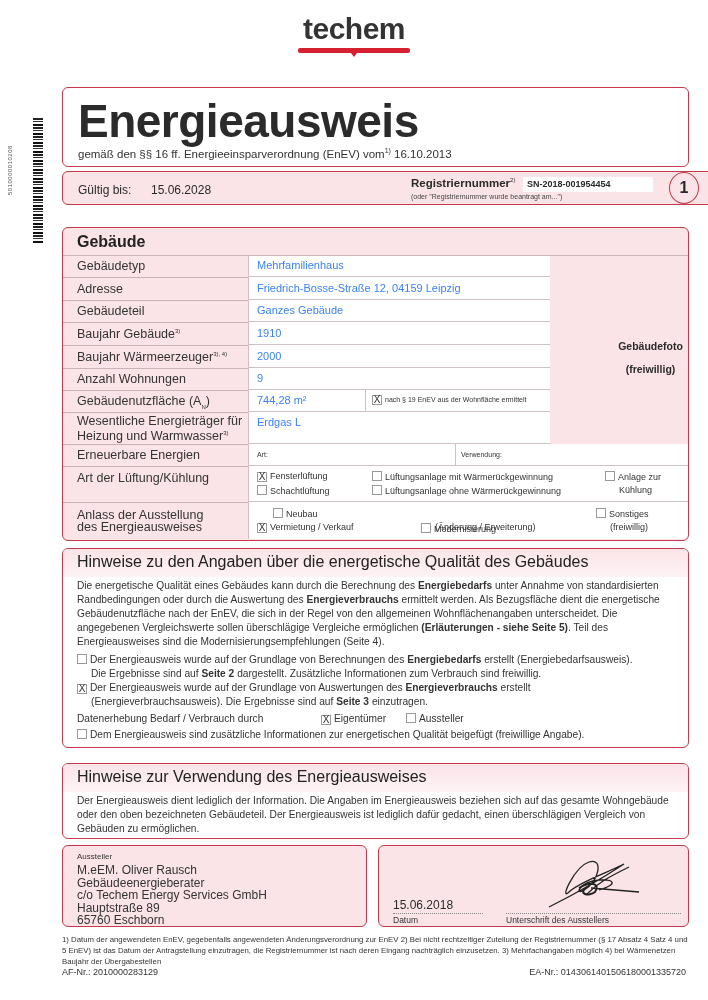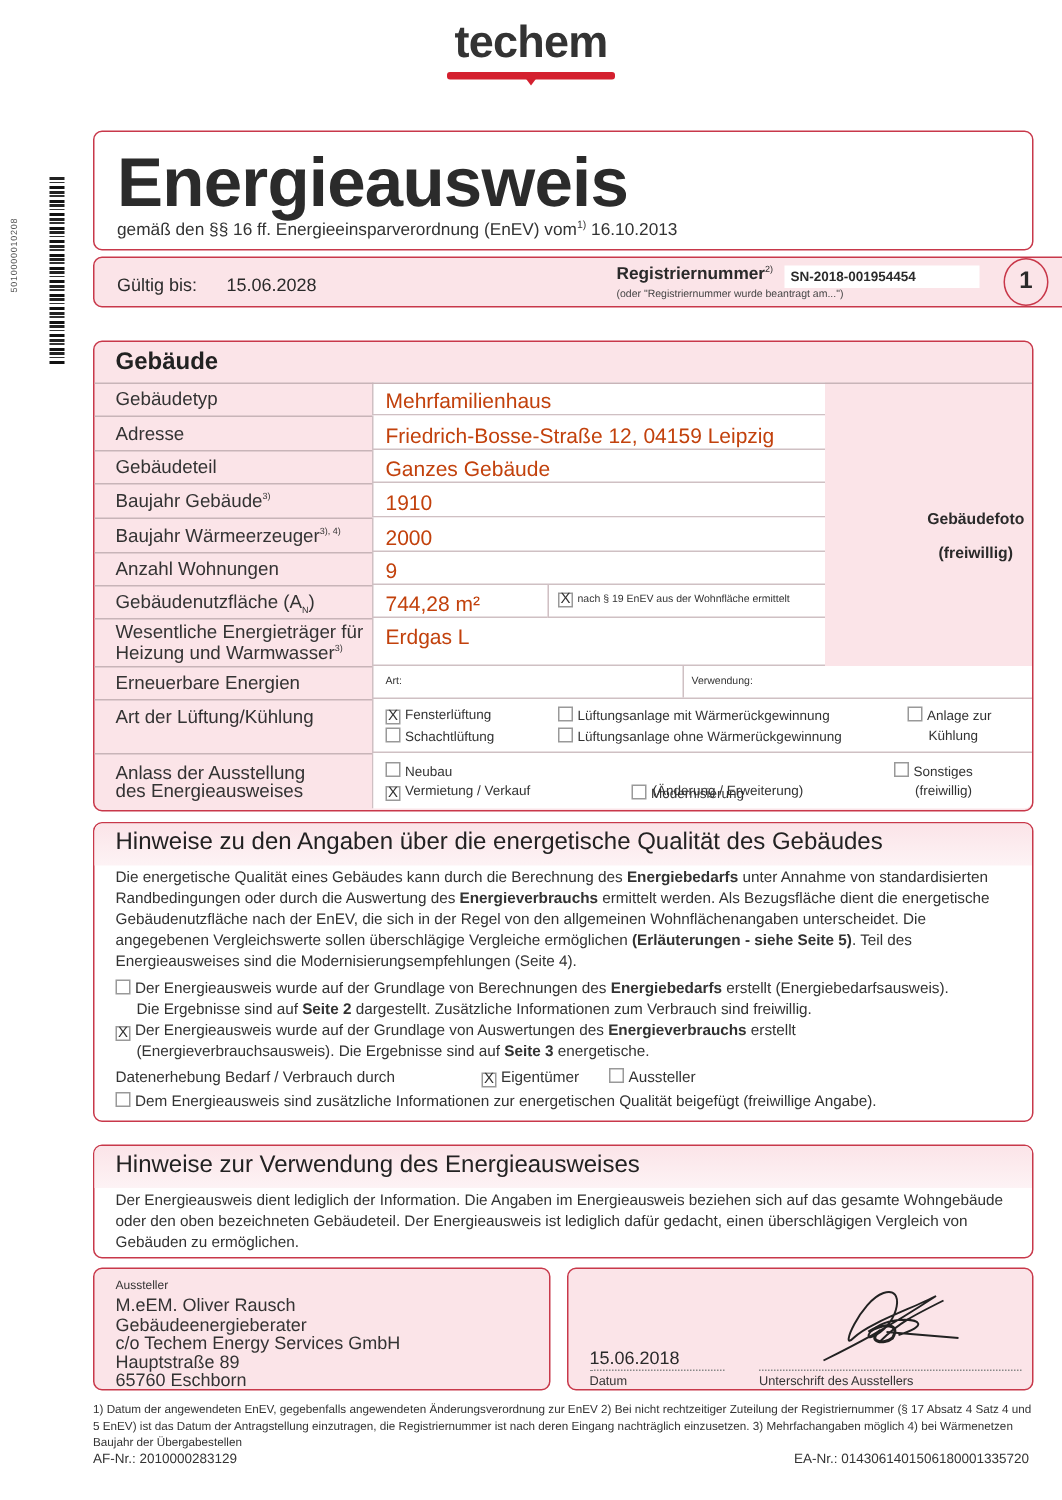--- a/index.html
+++ b/index.html
@@ -34,21 +34,21 @@
   .reg-note { position: absolute; left: 348px; top: 21px; font-size: 7px; color: #444; }
   .page-circle { position: absolute; left: 669px; top: 172px; width: 30px; height: 32px; border: 1.5px solid #c8384a; border-radius: 50%; font-size: 16px; font-weight: bold; text-align: center; line-height: 29px; }
 
   .geb-box { left: 62px; top: 227px; width: 627px; height: 314px; }
   .sec-title { position: absolute; left: 14px; top: 5px; font-size: 16px; font-weight: bold; color: #222; }
 
   .grid-line { position: absolute; height: 1px; background: #c8b4b8; }
   .cell-label { position: absolute; left: 14px; font-size: 12.5px; color: #333; }
   .cell-label sup { font-size: 6px; }
   .val-cell { position: absolute; background: #fff; border-bottom: 1px solid #cfc0c3; border-left: 1px solid #cfc0c3; }
-  .val-text { position: absolute; left: 8px; font-size: 14px; color: #c2410c; }
+  .val-text { position: absolute; left: 8px; font-size: 11px; color: #3b82f6; }
   .foto { position: absolute; left: 550px; width: 75px; text-align: center; font-size: 10.5px; font-weight: bold; }
   .cb { display: inline-block; width: 10px; height: 10px; border: 1px solid #999; background: #fff; font-size: 10px; line-height: 8px; text-align: center; color: #333; vertical-align: -1px; margin-right: 3px; font-family: "Liberation Sans", sans-serif; }
   .small { font-size: 9px; color: #333; }
   .tiny { font-size: 7px; color: #333; }
 
   .hw1-box { left: 62px; top: 548px; width: 627px; height: 200px; background: #fff; }
   .hw-head { position: absolute; left: 0; right: 0; top: 0; height: 28px; background: linear-gradient(180deg, #fbe4e8, #fdf3f5); border-radius: 5px 5px 0 0; }
   .hw-title { position: absolute; left: 14px; top: 4px; font-size: 16px; font-weight: normal; color: #222; }
   .para { position: absolute; left: 14px; width: 600px; font-size: 10.2px; line-height: 14px; color: #333; }
   .row { position: absolute; left: 14px; font-size: 10.2px; line-height: 14px; color: #333; }
@@ -139,21 +139,21 @@
   </div>
   <div class="val-cell" style="left:185px; top:238px; width:440px; height:36px;">
     <div style="position:absolute; left:8px; top:5px;" class="small"><span class="cb">X</span><span>Fensterlüftung</span></div>
     <div style="position:absolute; left:8px; top:19px;" class="small"><span class="cb"></span><span>Schachtlüftung</span></div>
     <div style="position:absolute; left:123px; top:5px;" class="small"><span class="cb"></span><span>Lüftungsanlage mit Wärmerückgewinnung</span></div>
     <div style="position:absolute; left:123px; top:19px;" class="small"><span class="cb"></span><span>Lüftungsanlage ohne Wärmerückgewinnung</span></div>
     <div style="position:absolute; left:356px; top:5px;" class="small"><span class="cb"></span><span>Anlage zur</span></div>
     <div style="position:absolute; left:370px; top:19px;" class="small">Kühlung</div>
   </div>
   <div class="val-cell" style="left:185px; top:274px; width:440px; height:37px; border-bottom:none; border-radius:0 0 5px 0;">
-    <div style="position:absolute; left:8px; top:6px;" class="small"><span class="cb"></span><span>Neubau</span></div>
+    <div style="position:absolute; left:24px; top:6px;" class="small"><span class="cb"></span><span>Neubau</span></div>
     <div style="position:absolute; left:8px; top:20px;" class="small"><span class="cb">X</span><span>Vermietung / Verkauf</span></div>
     <div style="position:absolute; left:172px; top:6px;margin-top:15px;" class="small"><span class="cb"></span><span>Modernisierung</span></div>
     <div style="position:absolute; left:186px; top:20px;" class="small">(Änderung / Erweiterung)</div>
     <div style="position:absolute; left:347px; top:6px;" class="small"><span class="cb"></span><span>Sonstiges</span></div>
     <div style="position:absolute; left:361px; top:20px;" class="small">(freiwillig)</div>
   </div>
 
   <div class="grid-line" style="left:0; top:27px; width:625px;"></div>
   <div class="cell-label" style="top:31px;">Gebäudetyp</div>
   <div class="grid-line" style="left:0; top:49px; width:185px;"></div>
@@ -192,21 +192,21 @@
     <div class="hw-title">Hinweise zu den Angaben über die energetische Qualität des Gebäudes</div>
   </div>
   <div class="para" style="top:30px;"><span>Die energetische Qualität eines Gebäudes kann durch die Berechnung des </span><b>Energiebedarfs</b><span> unter Annahme von standardisierten Randbedingungen oder durch die Auswertung des </span><b>Energieverbrauchs</b><span> ermittelt werden. Als Bezugsfläche dient die energetische Gebäudenutzfläche nach der EnEV, die sich in der Regel von den allgemeinen Wohnflächenangaben unterscheidet. Die angegebenen Vergleichswerte sollen überschlägige Vergleiche ermöglichen </span><b>(Erläuterungen - siehe Seite 5)</b><span>. Teil des Energieausweises sind die Modernisierungsempfehlungen (Seite 4).</span></div>
 
   <div class="row" style="top:104px;">
     <span class="cb"></span><span>Der Energieausweis wurde auf der Grundlage von Berechnungen des </span><b>Energiebedarfs</b><span> erstellt (Energiebedarfsausweis).</span>
     <div class="indent"><span>Die Ergebnisse sind auf </span><b>Seite 2</b><span> dargestellt. Zusätzliche Informationen zum Verbrauch sind freiwillig.</span></div>
   </div>
   <div class="row" style="top:132px;">
     <span class="cb">X</span><span>Der Energieausweis wurde auf der Grundlage von Auswertungen des </span><b>Energieverbrauchs</b><span> erstellt</span>
-    <div class="indent"><span>(Energieverbrauchsausweis). Die Ergebnisse sind auf </span><b>Seite 3</b><span> energetische.</span></div>
+    <div class="indent"><span>(Energieverbrauchsausweis). Die Ergebnisse sind auf </span><b>Seite 3</b><span> einzutragen.</span></div>
   </div>
   <div class="row" style="top:163px;">Datenerhebung Bedarf / Verbrauch durch</div>
   <div class="row" style="left:258px; top:163px;"><span class="cb">X</span><span>Eigentümer</span></div>
   <div class="row" style="left:343px; top:163px;"><span class="cb"></span><span>Aussteller</span></div>
   <div class="row" style="top:179px;"><span class="cb"></span><span>Dem Energieausweis sind zusätzliche Informationen zur energetischen Qualität beigefügt (freiwillige Angabe).</span></div>
 </div>
 
 <div class="box hw2-box">
   <div class="hw-head">
     <div class="hw-title">Hinweise zur Verwendung des Energieausweises</div>

